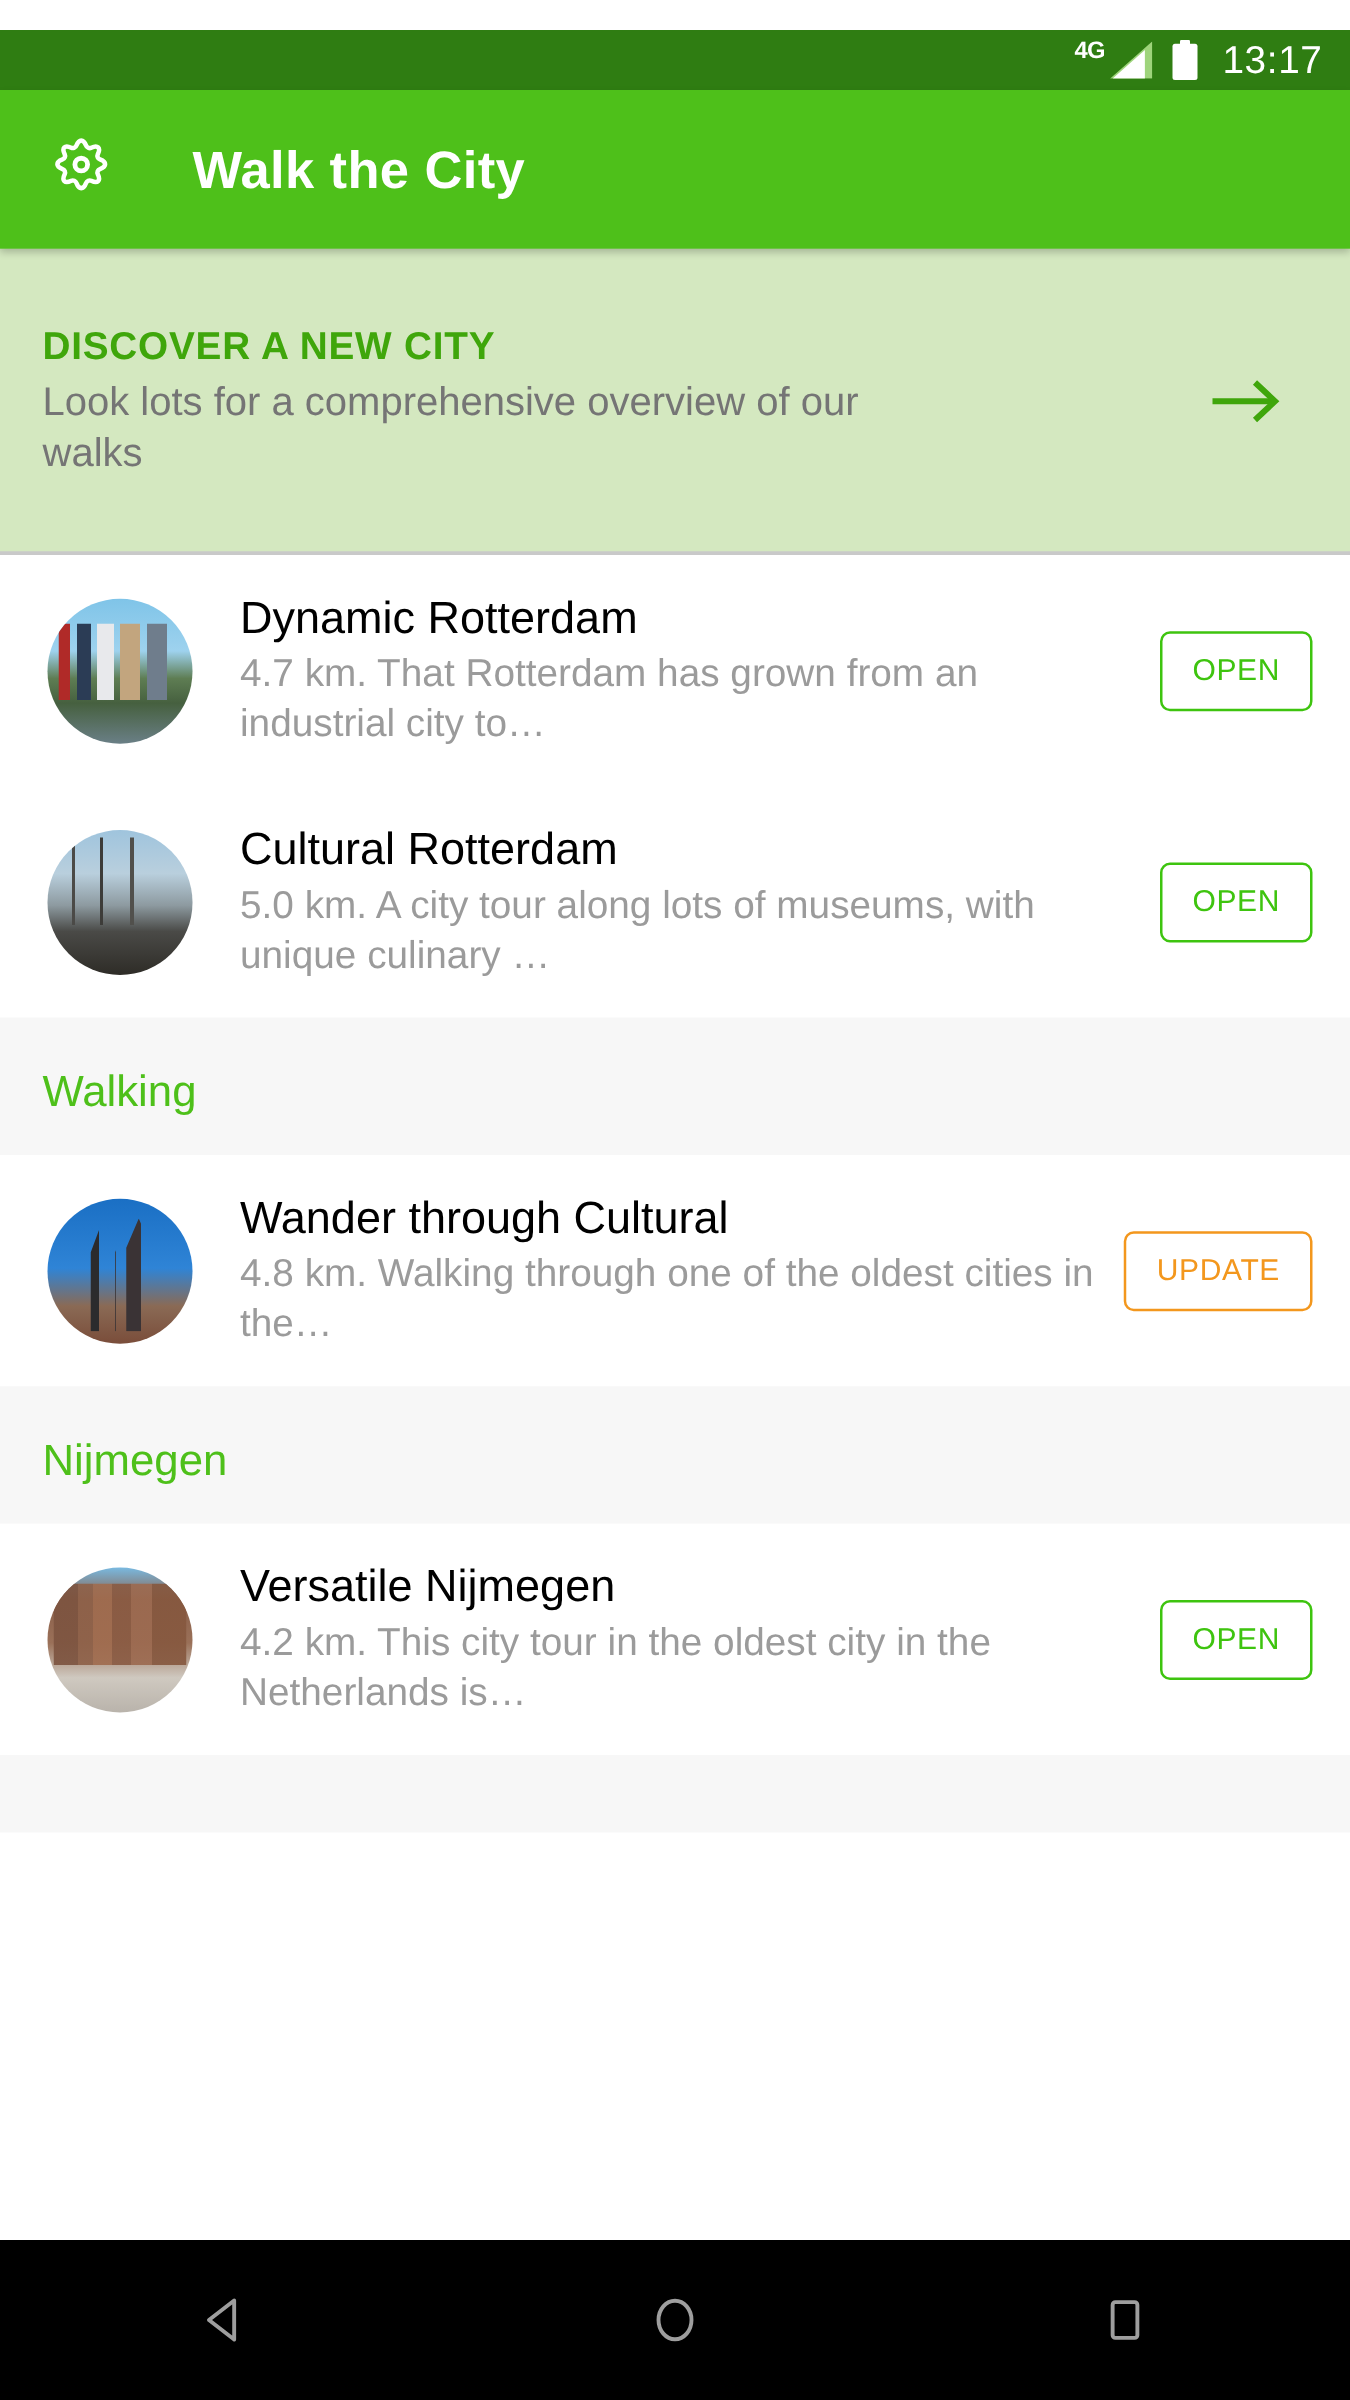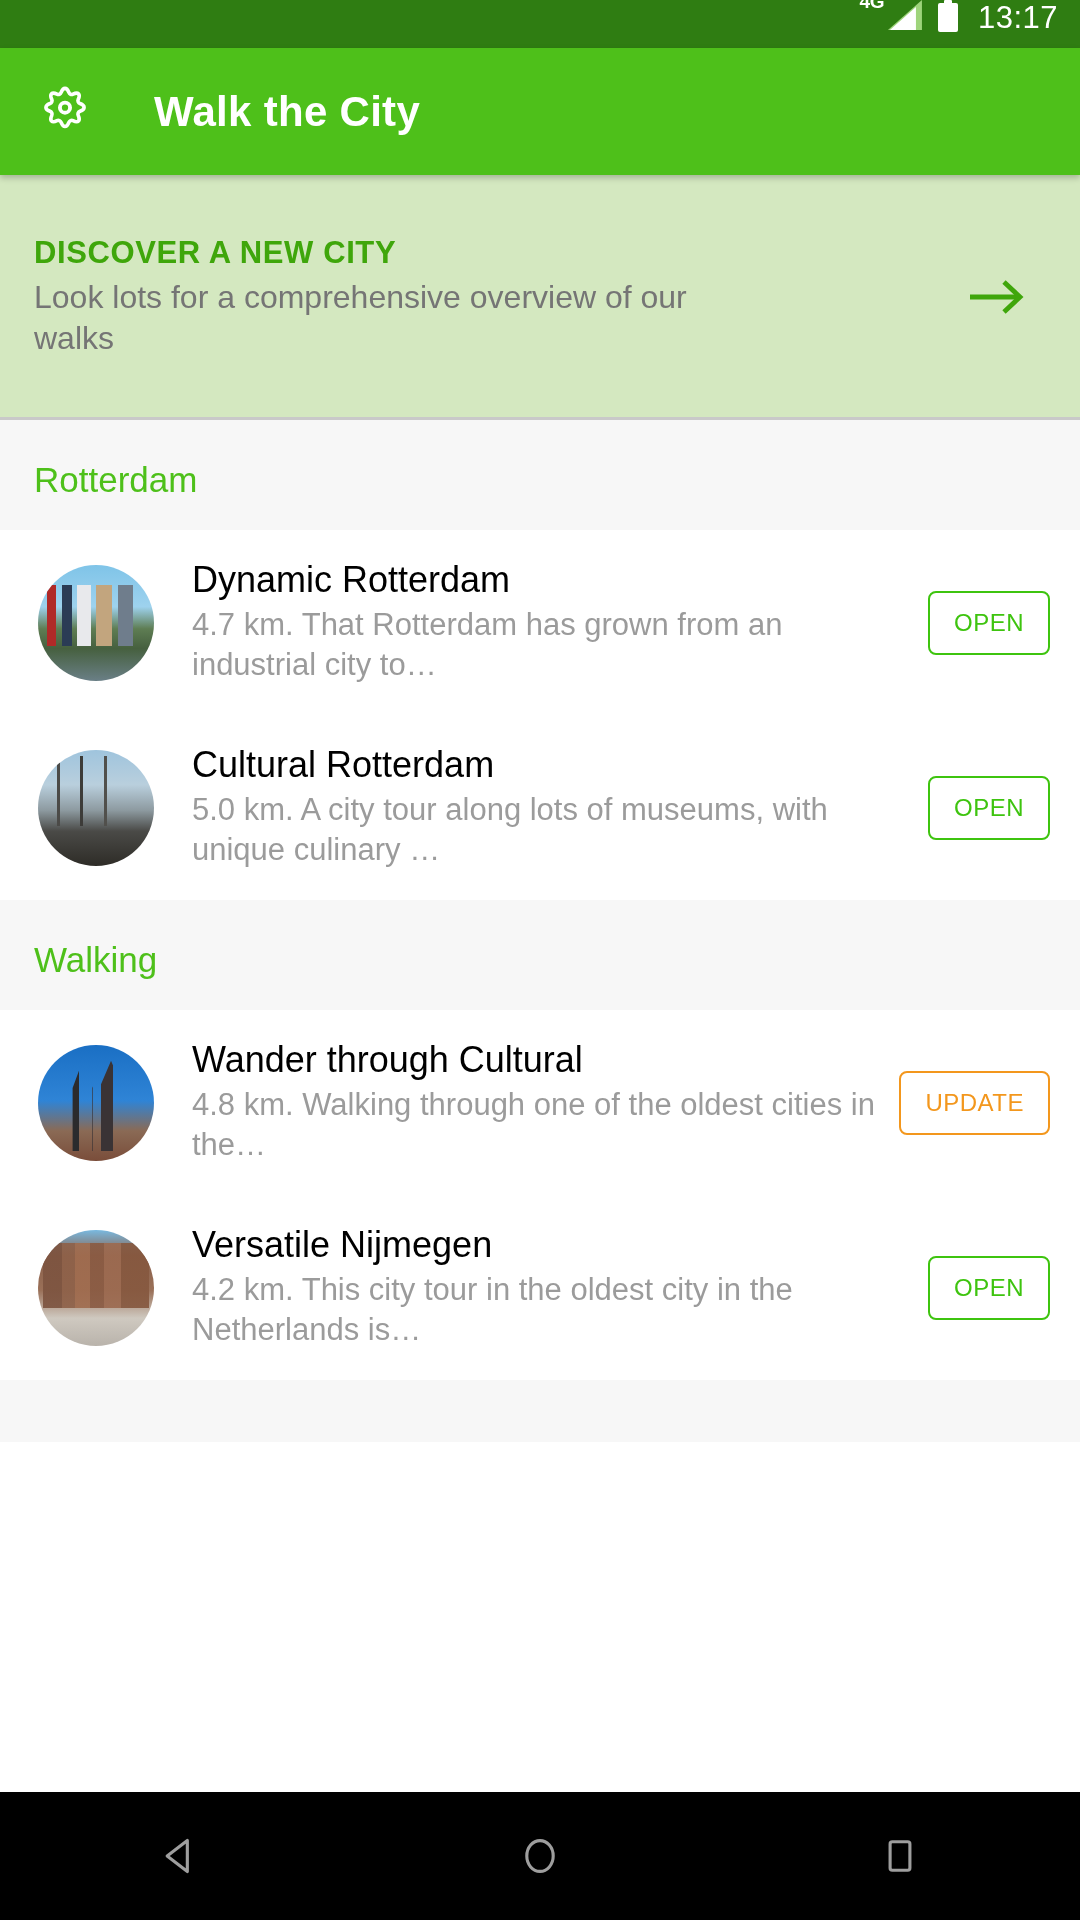--- a/index.html
+++ b/index.html
@@ -7,22 +7,22 @@
   body {
     font-family:"Liberation Sans", sans-serif;
     background:#ffffff;
     overflow:hidden;
     position:relative;
   }
 
   
   .statusbar{
     height:48px; background:#2f7d12;
-    display:flex; justify-content:flex-end;
-    padding-right:22px; gap:10px;
+    display:flex; align-items:center; justify-content:flex-end;
+    padding-right:22px; gap:10px;margin-top:24px;
   }
   .sb-4g{
     color:#ffffff; font-size:19px; font-weight:bold;
     line-height:1; position:relative; top:-8px; letter-spacing:-0.5px;
   }
   .sb-signal{ position:relative; width:34px; height:30px; margin-left:-6px; }
   .sb-signal .full{
     position:absolute; right:0; bottom:0; width:34px; height:30px;
     background:#9ed47b;
     clip-path:polygon(100% 0, 100% 100%, 0 100%);
@@ -199,23 +199,20 @@
   <div class="banner-arrow">
     <svg width="64" height="48" viewBox="0 0 32 24" aria-hidden="true">
       <line x1="2" y1="12" x2="27" y2="12" stroke="#3fa60b" stroke-width="2.4"></line>
       <polyline points="19,4.5 27,12 19,19.5" fill="none" stroke="#3fa60b" stroke-width="2.4"></polyline>
     </svg>
   </div>
 </div>
 
 <div class="list">
 
-  <div class="section-header">
-    <div class="section-title">Rotterdam</div>
-  </div>
 
   <div class="walk-row">
     <div class="walk-thumb img-dynamic"></div>
     <div class="walk-body">
       <div class="walk-name">Dynamic Rotterdam</div>
       <div class="walk-desc">4.7 km. That Rotterdam has grown from an industrial city to…</div>
     </div>
     <button class="action-btn">OPEN</button>
   </div>
 
@@ -234,20 +231,23 @@
 
   <div class="walk-row">
     <div class="walk-thumb img-deventer"></div>
     <div class="walk-body">
       <div class="walk-name">Wander through Cultural</div>
       <div class="walk-desc">4.8 km. Walking through one of the oldest cities in the…</div>
     </div>
     <button class="action-btn update">UPDATE</button>
   </div>
 
+  <div class="section-header">
+    <div class="section-title">Nijmegen</div>
+  </div>
 
   <div class="walk-row">
     <div class="walk-thumb img-nijmegen"></div>
     <div class="walk-body">
       <div class="walk-name">Versatile Nijmegen</div>
       <div class="walk-desc">4.2 km. This city tour in the oldest city in the Netherlands is…</div>
     </div>
     <button class="action-btn">OPEN</button>
   </div>
 

